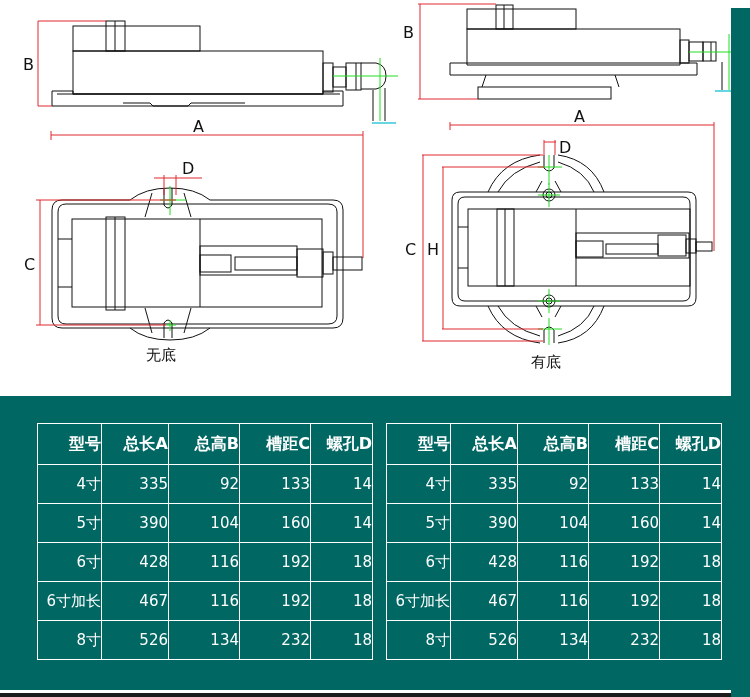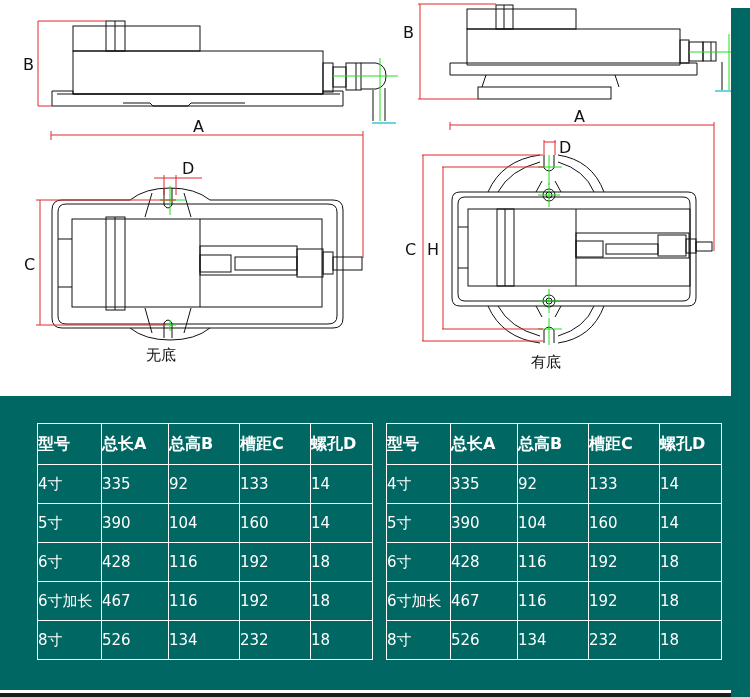--- a/index.html
+++ b/index.html
@@ -4,21 +4,21 @@
 <style>
   html,body{margin:0;padding:0;}
   body{width:750px;height:697px;position:relative;overflow:hidden;background:#ffffff;font-family:"DejaVu Sans","Liberation Sans",sans-serif;}
   #drawing{position:absolute;left:0;top:0;width:750px;height:396px;}
   .teal-strip{position:absolute;left:731px;top:8px;width:19px;height:388px;background:#006763;}
   .teal-panel{position:absolute;left:0;top:396px;width:750px;height:294px;background:#006763;}
   .white-line{position:absolute;left:0;top:690px;width:731px;height:3px;background:#ffffff;}
   .dark-strip{position:absolute;left:0;top:693px;width:731px;height:4px;background:#1c1c1c;}
   .teal-corner{position:absolute;left:731px;top:690px;width:19px;height:7px;background:#006763;}
   table.spec{position:absolute;border-collapse:collapse;color:#ffffff;table-layout:fixed;}
-  table.spec td{border:1.3px solid #ffffff;text-align:left;vertical-align:middle;padding:0;font-size:15px;white-space:nowrap;}
+  table.spec td{border:1.3px solid #ffffff;text-align:right;vertical-align:middle;padding:0;font-size:15px;white-space:nowrap;}
   table.spec tr.head td{font-weight:bold;font-size:16px;height:40px;}
   table.spec tr.row td{height:38px;}
   #table-left{left:37px;top:423px;width:335px;}
   #table-right{left:386px;top:423px;width:334px;}
   .c1{width:64px}.c2{width:67px}.c3{width:71px}.c4{width:71px}.c5{width:62px}
   svg text{font-family:"DejaVu Sans","Liberation Sans",sans-serif;}
 </style>
 </head>
 <body>
 

